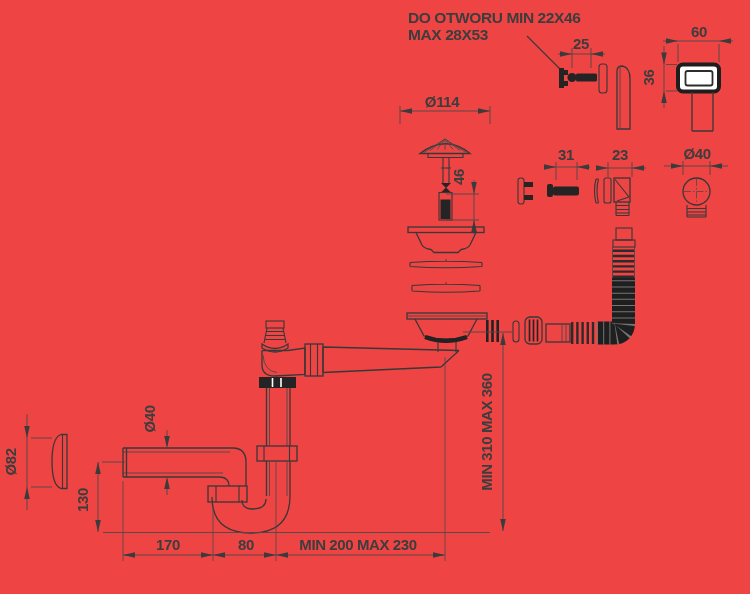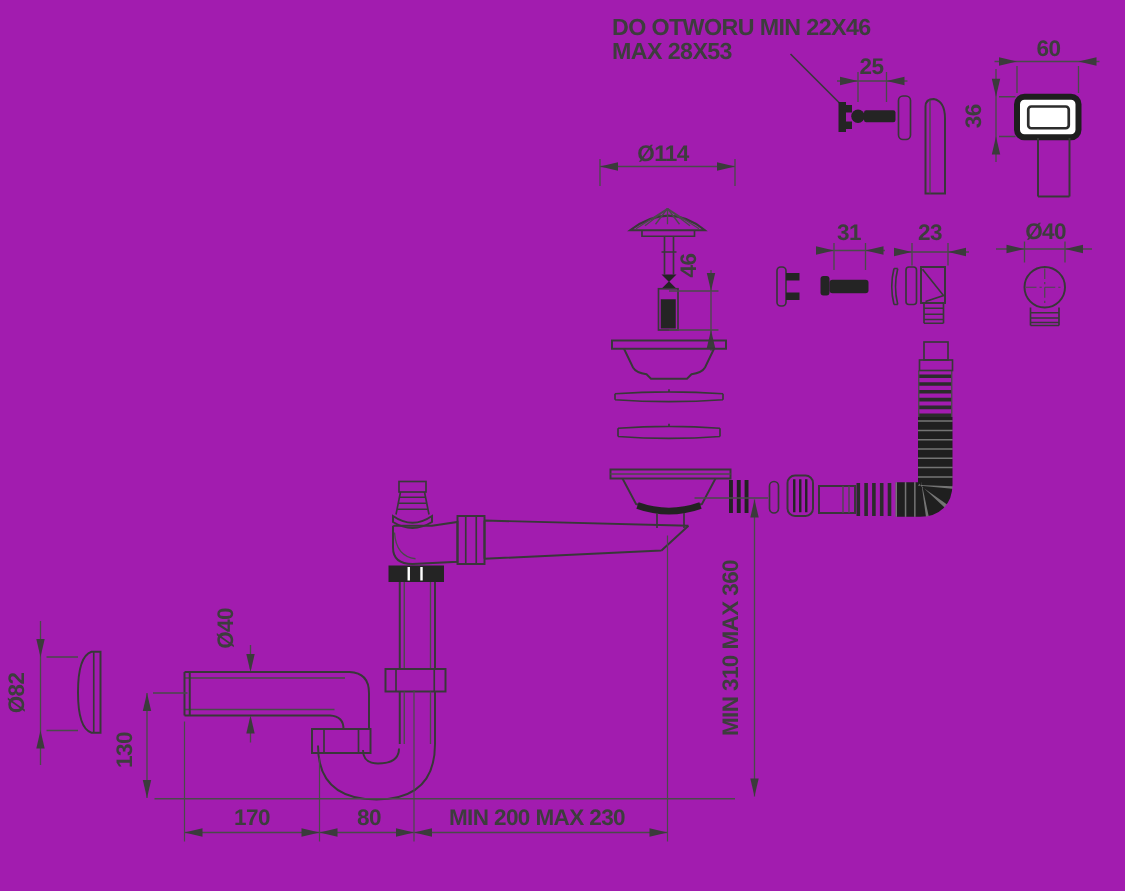--- a/index.html
+++ b/index.html
@@ -1,16 +1,16 @@
 <!DOCTYPE html>
 <html><head>
 <meta charset="utf-8">
 <style>
   html,body{margin:0;padding:0;background:#fff;}
-  .canvas{position:relative;width:750px;height:594px;background:#a21caf;overflow:hidden;
+  .canvas{position:relative;width:750px;height:594px;background:#ef4444;overflow:hidden;
           font-family:"Liberation Sans",sans-serif;}
   svg{position:absolute;left:0;top:0;}
   .ln{stroke:#383838;stroke-width:1.3;fill:none;}
   .ln2{stroke:#383838;stroke-width:1.1;fill:none;}
   .thin{stroke:#4a4a4a;stroke-width:0.9;fill:none;}
   .hair{stroke:#4a4a4a;stroke-width:0.8;fill:none;}
   .dk{fill:#242424;stroke:none;}
   .dkln{stroke:#242424;stroke-width:1.6;fill:none;}
   .ah{fill:#3b3b3b;stroke:none;}
   .dim{font:bold 15px "Liberation Sans",sans-serif;fill:#3d3d3d;letter-spacing:-0.4px;}

